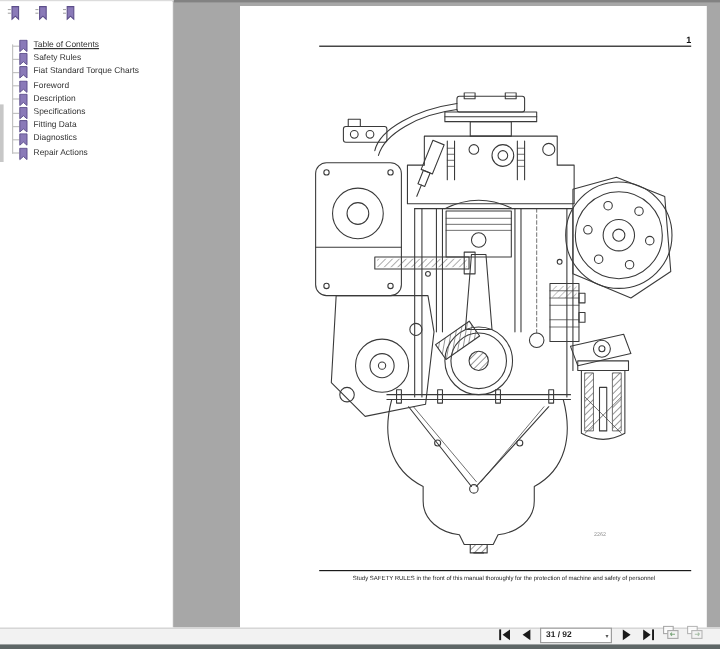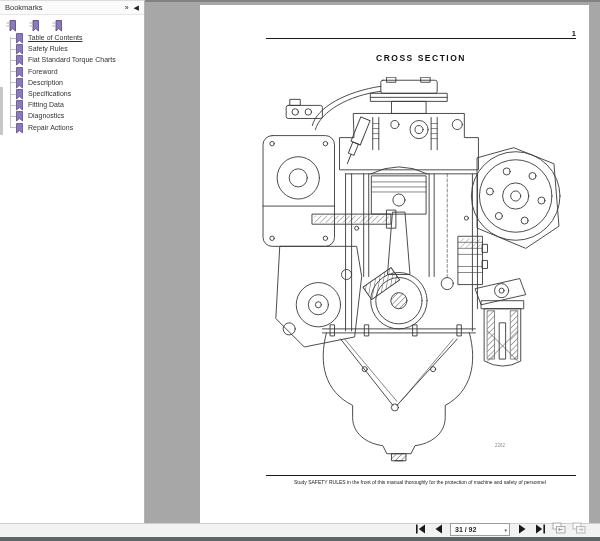--- a/index.html
+++ b/index.html
@@ -52,25 +52,20 @@
                     font-family:"Liberation Sans", sans-serif; padding-left:4px; color:#222; background:transparent;font-weight:bold; }
   .page-caret { position:absolute; right:2px; top:3px; font-size:5px; color:#555; cursor:pointer; }
   .view-ic { cursor:pointer; opacity:.85; }
 </style>
 </head>
 <body>
 
 <div class="app">
 
   <div class="panel">
-    <div class="panel-header">
-      <span class="panel-title">Bookmarks</span>
-      <span class="hdr-ic">»</span>
-      <span class="hdr-ic">◀</span>
-    </div>
     <div class="panel-toolbar">
       <span class="tb-ic">
         <svg width="11" height="12" viewBox="0 0 11 12">
             <path d="M0.5 3 H3 M0.5 6 H3" stroke="#999" stroke-width="0.8"></path>
             <path d="M4 0.5 H9.5 V11 L6.75 8.5 L4 11 Z" fill="#8a7ab8" stroke="#5c4e8a" stroke-width="0.9"></path>
           </svg>
       </span>
       <span class="tb-ic">
         <svg width="11" height="12" viewBox="0 0 11 12">
             <path d="M0.5 3 H3 M0.5 6 H3" stroke="#999" stroke-width="0.8"></path>
@@ -142,21 +137,20 @@
         <span class="lbl">Repair Actions</span>
       </li>
     </ul>
     <div class="panel-scroll"></div>
   </div>
 
   <div class="doc-area">
     <div class="page">
       <div class="page-num">1</div>
       <div class="rule-top"></div>
-      <div class="doc-title">CROSS SECTION</div>
 
       <svg class="engine" width="302" height="388" viewBox="0 0 300 385">
         <defs>
           <pattern id="hatch" width="4" height="4" patternUnits="userSpaceOnUse" patternTransform="rotate(45)">
             <line x1="0" y1="0" x2="0" y2="4" stroke="#555" stroke-width="1"></line>
           </pattern>
         </defs>
         <g stroke="#3a3a3a" stroke-width="0.9" fill="none" stroke-linejoin="round" stroke-linecap="round">
 
           <rect x="120" y="3" width="56" height="13" rx="2"></rect>

